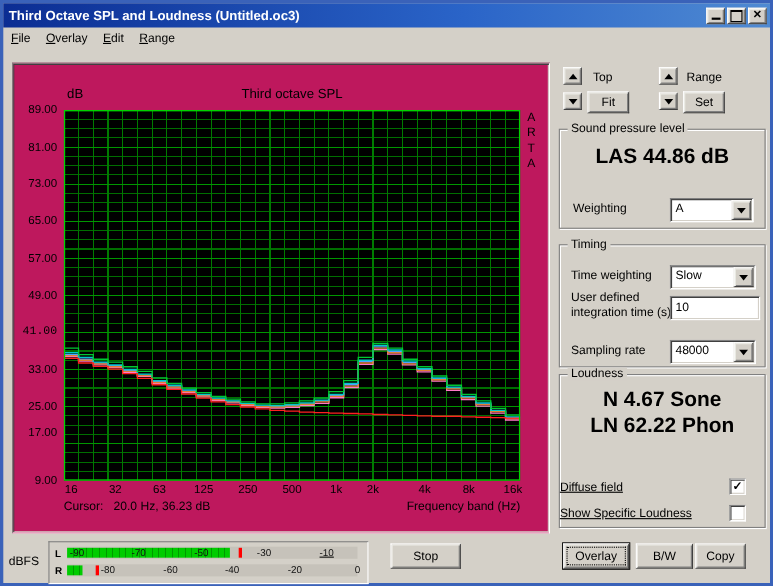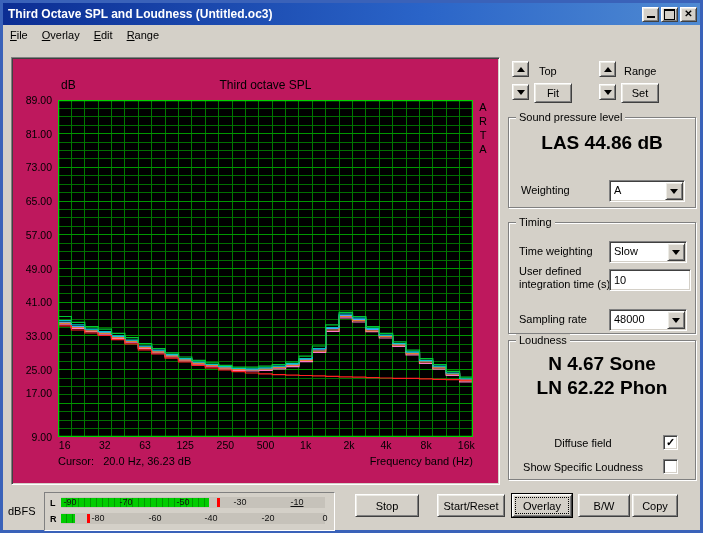--- a/index.html
+++ b/index.html
@@ -33,21 +33,21 @@
   .arta{position:absolute;left:463px;top:42px;width:16px;text-align:center;font-size:11px;line-height:14px;}
   .plot{position:absolute;left:46px;top:42px;display:block;}
   .yticks{position:absolute;left:0;top:42px;width:43px;height:337px;}
   .ytick{position:absolute;right:3px;font-size:10.5px;}
   .xticks{position:absolute;left:46px;top:381px;width:415px;height:12px;}
   .xtick{position:absolute;top:0;transform:translateX(-50%);font-size:10.5px;}
   .cursor-text{position:absolute;left:46px;top:397px;white-space:pre;}
   .freq-label{position:absolute;left:46px;top:397px;width:415px;text-align:right;}
 
   .lbl{position:absolute;}
-  .lbl.right{text-align:center;}
+  .lbl.right{text-align:left;text-decoration:underline;}
 
   .btn{position:absolute;font:inherit;font-size:11px;display:flex;align-items:center;justify-content:center;
        padding:0;cursor:default;}
   .bottom-btn{height:23px;}
   .default{box-shadow:inset 1px 1px 0 #ecebe5,inset -1px -1px 0 #808080,0 0 0 1px #000;
            outline:1px dotted #000;outline-offset:-4px;}
   .spin{position:absolute;width:17px;height:16px;display:flex;align-items:center;justify-content:center;padding:0;}
   .tri-up{width:0;height:0;border-left:4px solid transparent;border-right:4px solid transparent;border-bottom:5px solid #000;}
   .tri-down{width:0;height:0;border-left:4px solid transparent;border-right:4px solid transparent;border-top:5px solid #000;}
 
@@ -107,21 +107,21 @@
         <div>T</div>
         <div>A</div>
       </div>
     <div class="yticks" id="yticks">
         <div class="ytick" style="top: -6px;">89.00</div>
         <div class="ytick" style="top: 27.7px;">81.00</div>
         <div class="ytick" style="top: 61.4px;">73.00</div>
         <div class="ytick" style="top: 95.1px;">65.00</div>
         <div class="ytick" style="top: 128.8px;">57.00</div>
         <div class="ytick" style="top: 162.5px;">49.00</div>
-        <div class="ytick" style="top: 196.2px;">41.00</div>
+        <div class="ytick" style="top: 196.2px; font-family: Liberation Mono, monospace;">41.00</div>
         <div class="ytick" style="top: 229.9px;">33.00</div>
         <div class="ytick" style="top: 263.6px;">25.00</div>
         <div class="ytick" style="top: 287px;">17.00</div>
         <div class="ytick" style="top: 331px;">9.00</div>
       </div>
     <svg class="plot" id="plot" width="415" height="337" viewBox="0 0 415 337">
         <rect x="0" y="0" width="415" height="337" fill="#000000"></rect>
         <line x1="0" y1="328.575" x2="415" y2="328.575" stroke="#006e00" stroke-width="1" shape-rendering="crispEdges"></line>
         <line x1="0" y1="320.15" x2="415" y2="320.15" stroke="#006e00" stroke-width="1" shape-rendering="crispEdges"></line>
         <line x1="0" y1="311.725" x2="415" y2="311.725" stroke="#006e00" stroke-width="1" shape-rendering="crispEdges"></line>
@@ -209,21 +209,21 @@
         <rect x="0.5" y="0.5" width="414" height="336" fill="none" stroke="#00d200" stroke-width="1.5"></rect>
       </svg>
     <div class="xticks" id="xticks">
         <div class="xtick" style="left: 6.69355px;">16</div>
         <div class="xtick" style="left: 46.8548px;">32</div>
         <div class="xtick" style="left: 87.0161px;">63</div>
         <div class="xtick" style="left: 127.177px;">125</div>
         <div class="xtick" style="left: 167.339px;">250</div>
         <div class="xtick" style="left: 207.5px;">500</div>
         <div class="xtick" style="left: 247.661px;">1k</div>
-        <div class="xtick" style="left: 291px; text-align: center;">2k</div>
+        <div class="xtick" style="left: 281px; text-align: center;">2k</div>
         <div class="xtick" style="left: 327.984px;">4k</div>
         <div class="xtick" style="left: 368.145px;">8k</div>
         <div class="xtick" style="left: 408.306px;">16k</div>
       </div>
     <div class="cursor-text">Cursor:   20.0 Hz, 36.23 dB</div>
     <div class="freq-label">Frequency band (Hz)</div>
   </div>
 
   <button class="spin raised" style="left:509px;top:58px">
       <span class="tri-up"></span>
@@ -307,17 +307,16 @@
           <span class="meter-num" style="left: 37px;">-80</span>
           <span class="meter-num" style="left: 94px;">-60</span>
           <span class="meter-num" style="left: 150px;">-40</span>
           <span class="meter-num" style="left: 207px;">-20</span>
           <span class="meter-num" style="left: 264px;">0</span>
         </div>
       </div>
     </div>
 
 <button class="btn raised bottom-btn" style="left: 352px; top: 491px; width: 64px;">Stop</button>
-    <button class="btn raised bottom-btn" style="left: 434px; top: 491px; width: 68px;">Start/Reset</button>
     <button class="btn raised bottom-btn default" style="left: 509px; top: 491px; width: 60px;">Overlay</button>
     <button class="btn raised bottom-btn" style="left: 575px; top: 491px; width: 52px;">B/W</button>
     <button class="btn raised bottom-btn" style="left: 629px; top: 491px; width: 46px;">Copy</button>
   </div>
 
 </body></html>

